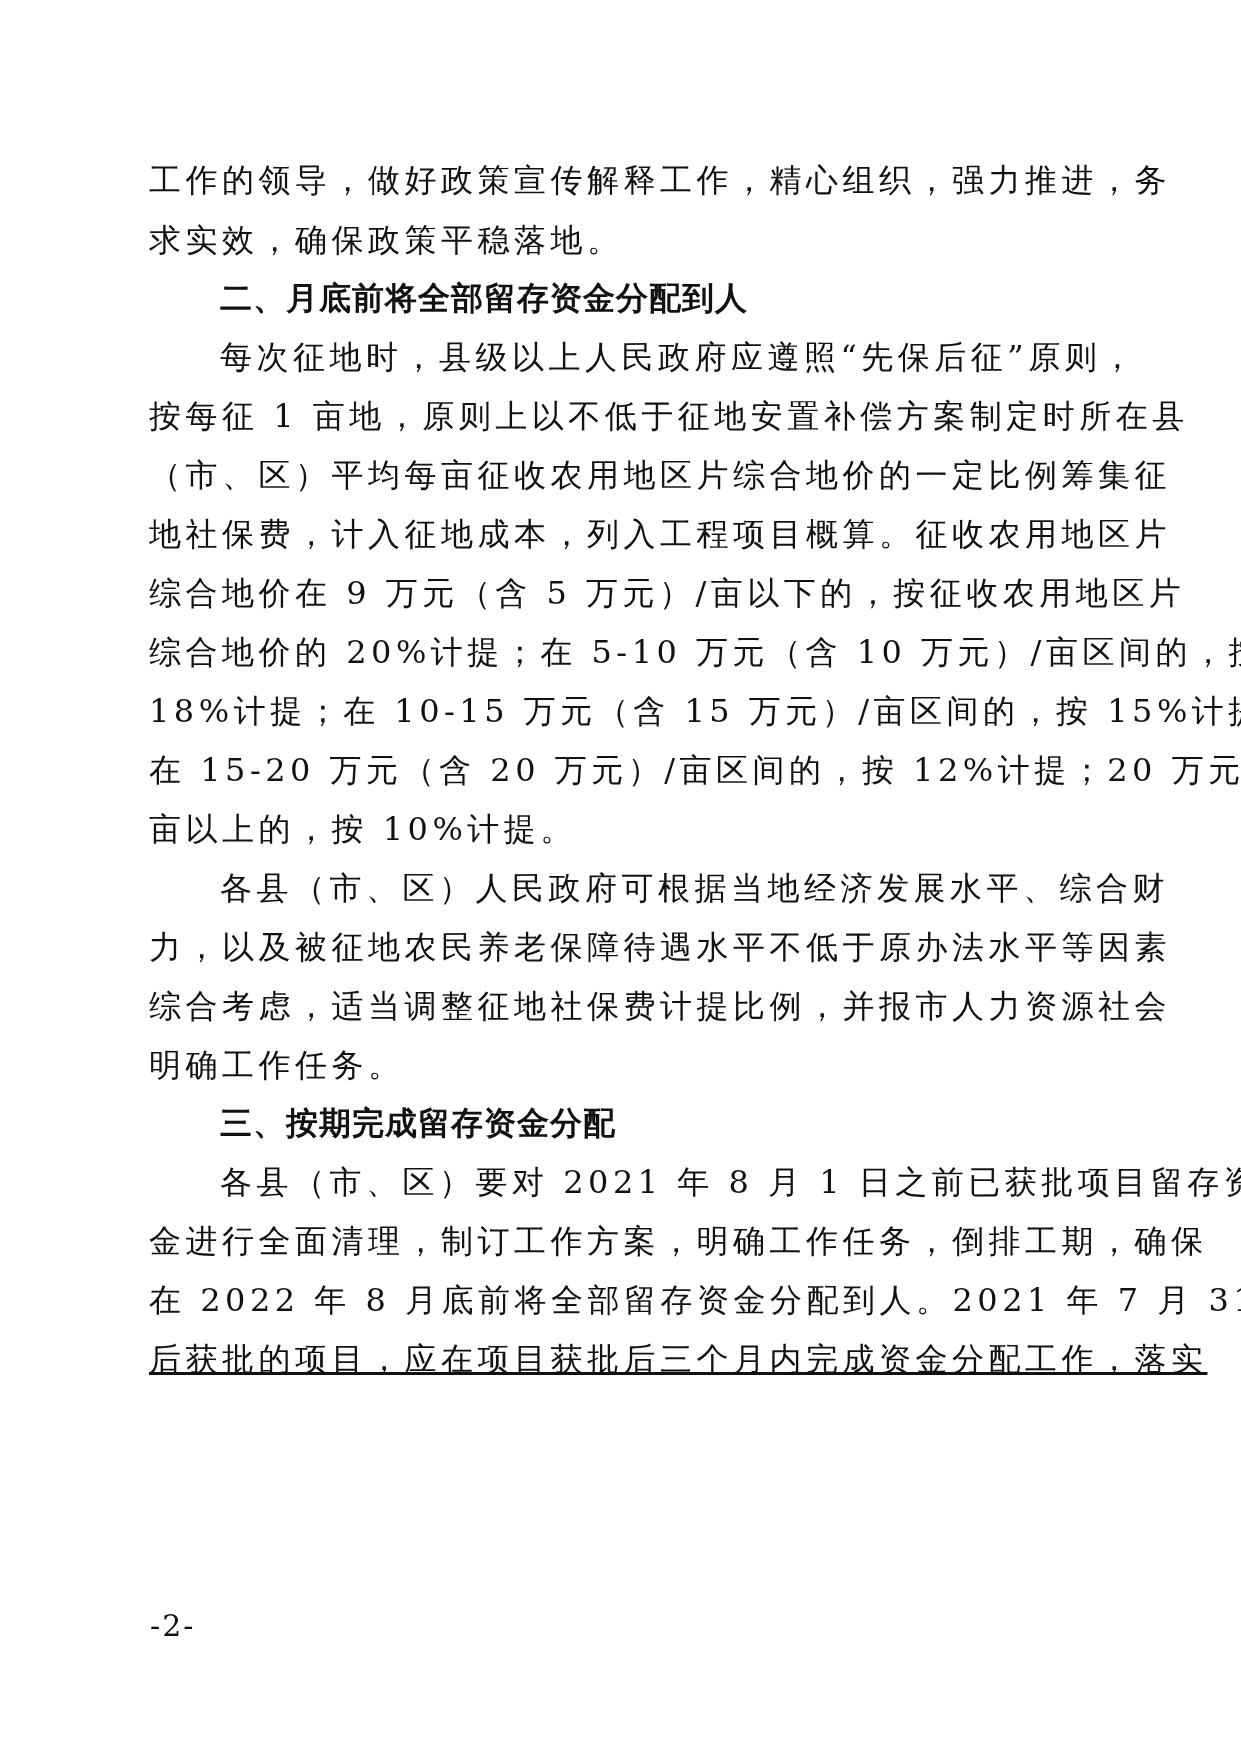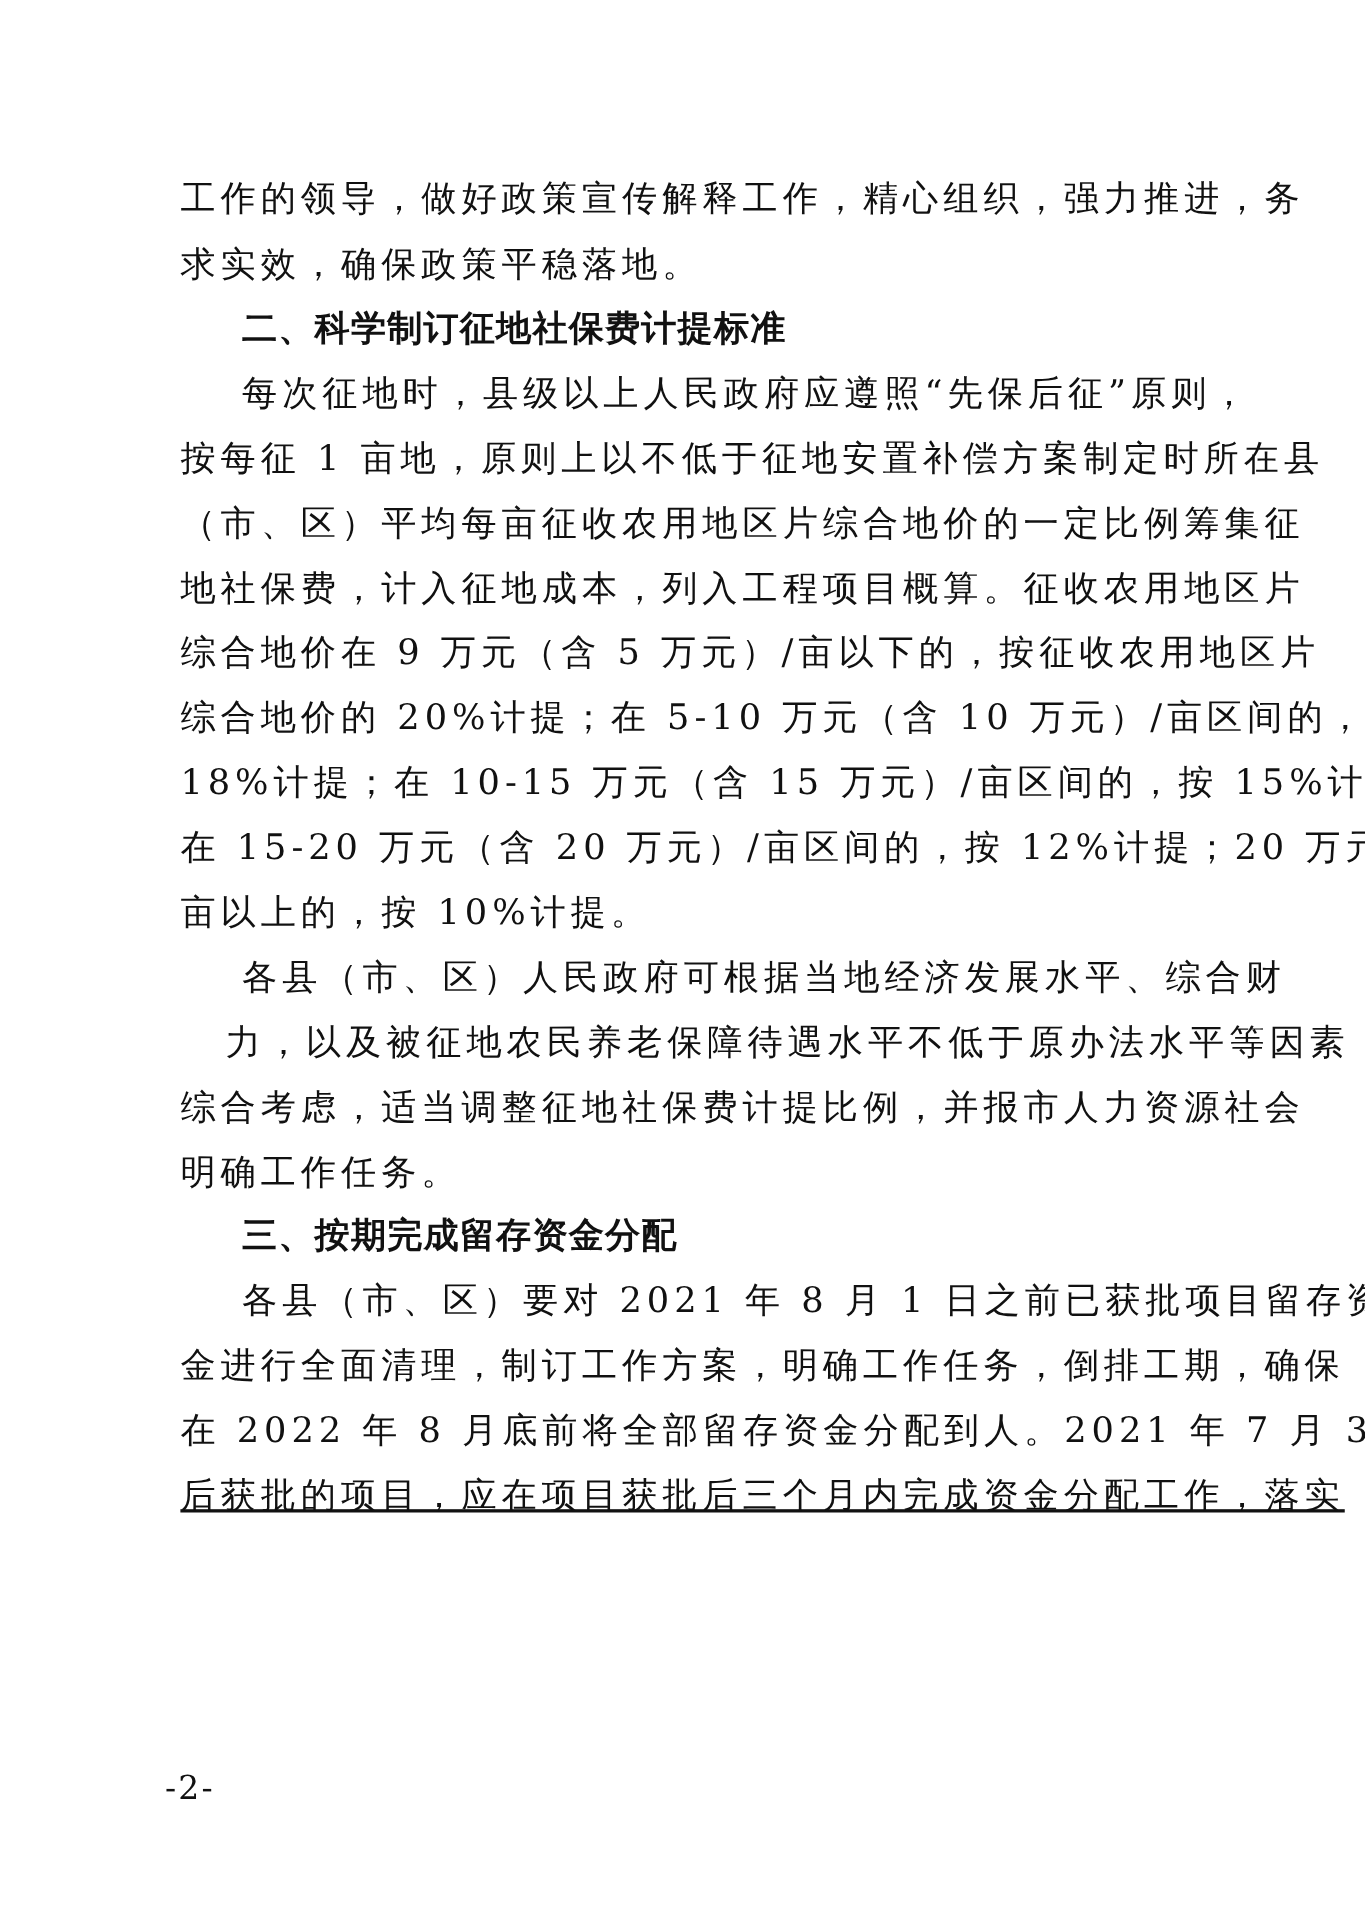--- a/index.html
+++ b/index.html
@@ -17,21 +17,21 @@
     }
     .page {
       position: absolute;
       left: 0;
       top: 0;
       width: 1241px;
       height: 1754px;
     }
     .line {
       position: absolute;
-      left: 164px;
+      left: 149px;
       width: 940px;
       height: 60px;
       font-size: 32px;
       line-height: 60px;
       white-space: nowrap;
       letter-spacing: 4.5px;
       text-align: justify;
       text-align-last: justify;
     }
     .line.last {
@@ -63,34 +63,34 @@
     }
   </style>
 </head>
 <body>
 
 <div class="page">
 
   <div class="line" style="top:150px;">工作的领导，做好政策宣传解释工作，精心组织，强力推进，务</div>
   <div class="line last" style="top:210px;">求实效，确保政策平稳落地。</div>
 
-  <div class="heading" style="top:268px;">二、科学制订征地社保费计提标准</div>
+  <div class="heading" style="top:268px;">二、月底前将全部留存资金分配到人</div>
 
   <div class="line indent" style="top:327px;">每次征地时，县级以上人民政府应遵照“先保后征”原则，</div>
   <div class="line" style="top:386px;">按每征 1 亩地，原则上以不低于征地安置补偿方案制定时所在县</div>
   <div class="line" style="top:445px;">（市、区）平均每亩征收农用地区片综合地价的一定比例筹集征</div>
   <div class="line" style="top:504px;">地社保费，计入征地成本，列入工程项目概算。征收农用地区片</div>
   <div class="line" style="top:563px;">综合地价在 9 万元（含 5 万元）/亩以下的，按征收农用地区片</div>
   <div class="line" style="top:622px;">综合地价的 20%计提；在 5-10 万元（含 10 万元）/亩区间的，按</div>
   <div class="line" style="top:681px;">18%计提；在 10-15 万元（含 15 万元）/亩区间的，按 15%计提；</div>
   <div class="line" style="top:740px;">在 15-20 万元（含 20 万元）/亩区间的，按 12%计提；20 万元/</div>
   <div class="line last" style="top:799px;">亩以上的，按 10%计提。</div>
 
   <div class="line indent" style="top:858px;">各县（市、区）人民政府可根据当地经济发展水平、综合财</div>
-  <div class="line" style="top:917px;margin-left:41px;">力，以及被征地农民养老保障待遇水平不低于原办法水平等因素</div>
+  <div class="line" style="top:917px;">力，以及被征地农民养老保障待遇水平不低于原办法水平等因素</div>
   <div class="line" style="top:976px;">综合考虑，适当调整征地社保费计提比例，并报市人力资源社会</div>
   <div class="line last" style="top:1035px;">明确工作任务。</div>
 
   <div class="heading" style="top:1093px;">三、按期完成留存资金分配</div>
 
   <div class="line indent" style="top:1152px;">各县（市、区）要对 2021 年 8 月 1 日之前已获批项目留存资</div>
   <div class="line" style="top:1211px;">金进行全面清理，制订工作方案，明确工作任务，倒排工期，确保</div>
   <div class="line" style="top:1270px;">在 2022 年 8 月底前将全部留存资金分配到人。2021 年 7 月 31 日之</div>
   <div class="line" style="top:1329px;text-decoration:underline;">后获批的项目，应在项目获批后三个月内完成资金分配工作，落实</div>
 

